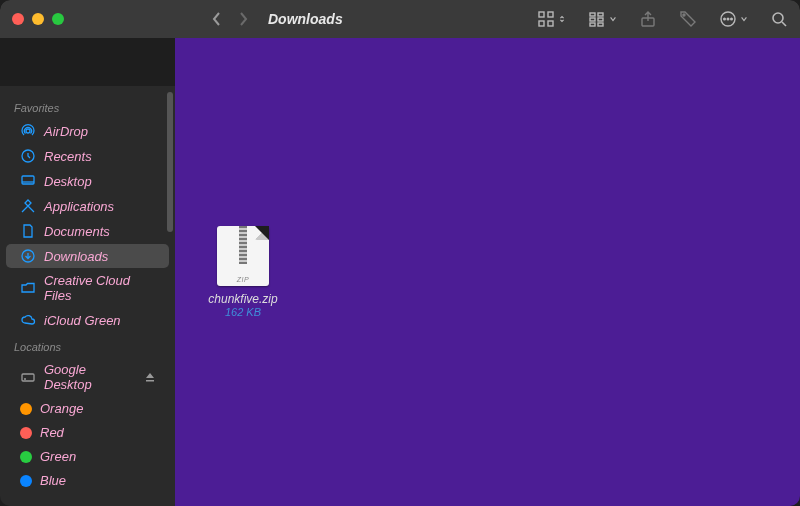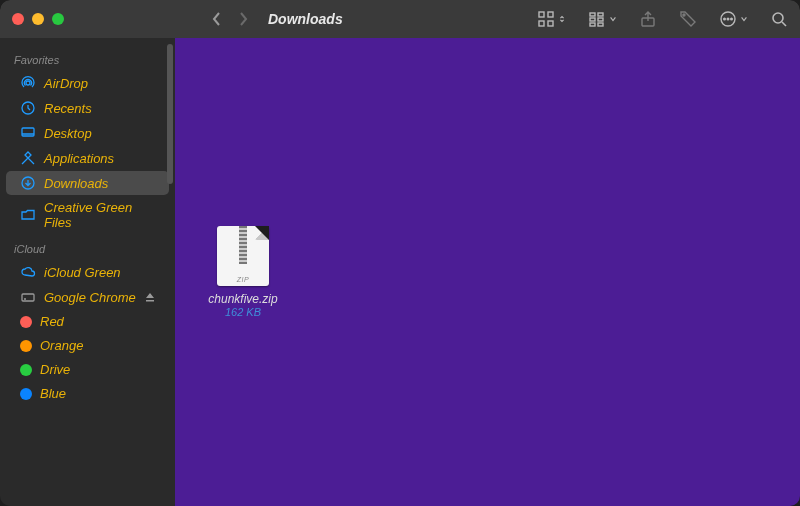--- a/index.html
+++ b/index.html
@@ -84,20 +84,21 @@
       display: flex;
       flex: 1;
       overflow: hidden;
     }
     .sidebar {
       width: 175px;
       background: #2a2a2a;
       overflow-y: auto;
       padding: 8px 0 8px 0;
       position: relative;
+      margin-top: 48px;
     }
     .sidebar-scroll-track {
       position: absolute;
       right: 2px;
       top: 6px;
       width: 6px;
       height: 140px;
       background: #555;
       border-radius: 3px;
     }
@@ -105,21 +106,21 @@
       color: #8a8a8a;
       font-size: 11px;
       font-weight: 500;
       padding: 8px 14px 4px 14px;
     }
     .sidebar-item {
       display: flex;
       align-items: center;
       gap: 8px;
       padding: 4px 14px;
-      color: #eab308;
+      color: #f9a8d4;
       font-size: 13px;
       cursor: pointer;
       border-radius: 5px;
       margin: 1px 6px;
     }
     .sidebar-item.active {
       background: #4b4b4b;
     }
     .sidebar-icon {
       width: 16px;
@@ -331,72 +332,80 @@
         <span>Desktop</span>
       </div>
       <div class="sidebar-item">
         <span class="sidebar-icon">
             <svg viewBox="0 0 16 16" fill="none" stroke="currentColor" stroke-width="1.3">
               <path d="M8 2 L11 5 L8 8 L5 5 Z M8 8 L14 14 M8 8 L2 14"></path>
             </svg>
           </span>
         <span>Applications</span>
       </div>
+      <div class="sidebar-item">
+        <span class="sidebar-icon">
+            <svg viewBox="0 0 16 16" fill="none" stroke="currentColor" stroke-width="1.3">
+              <path d="M4 2 H10 L12 4 V14 H4 Z"></path>
+            </svg>
+          </span>
+        <span>Documents</span>
+      </div>
       <div class="sidebar-item active">
         <span class="sidebar-icon">
             <svg viewBox="0 0 16 16" fill="none" stroke="currentColor" stroke-width="1.3">
               <circle cx="8" cy="8" r="6"></circle>
               <path d="M8 5 V10 M5.5 8 L8 10.5 L10.5 8"></path>
             </svg>
           </span>
         <span>Downloads</span>
       </div>
       <div class="sidebar-item">
         <span class="sidebar-icon">
             <svg viewBox="0 0 16 16" fill="none" stroke="currentColor" stroke-width="1.3">
               <path d="M2 5 H6 L7.5 3.5 H14 V12 H2 Z"></path>
             </svg>
           </span>
-        <span>Creative Green Files</span>
-      </div>
-
-      <div class="section-header">iCloud</div>
+        <span>Creative Cloud Files</span>
+      </div>
+
       <div class="sidebar-item">
         <span class="sidebar-icon">
             <svg viewBox="0 0 16 16" fill="none" stroke="currentColor" stroke-width="1.3">
               <path d="M5 11 a3 3 0 0 1 0-6 a4 4 0 0 1 7 2 a2.5 2.5 0 0 1 0 5 Z"></path>
             </svg>
           </span>
         <span>iCloud Green</span>
       </div>
 
+      <div class="section-header">Locations</div>
       <div class="sidebar-item">
         <span class="sidebar-icon" style="color:#9a9a9a">
             <svg viewBox="0 0 16 16" fill="none" stroke="currentColor" stroke-width="1.3">
               <rect x="2" y="5" width="12" height="7" rx="1"></rect>
               <path d="M4 10 H6"></path>
             </svg>
           </span>
-        <span>Google Chrome</span>
+        <span>Google Desktop</span>
         <span class="eject"><svg viewBox="0 0 10 10" fill="currentColor">
               <path d="M5 1 L9 6 H1 Z M1 8 H9 V9.5 H1 Z"></path>
             </svg></span>
       </div>
 
       <div class="sidebar-item">
+        <span class="tag-dot" style="background:#ff9500"></span>
+        <span>Orange</span>
+      </div>
+      <div class="sidebar-item">
         <span class="tag-dot" style="background:#ff5f57"></span>
         <span>Red</span>
       </div>
       <div class="sidebar-item">
-        <span class="tag-dot" style="background:#ff9500"></span>
-        <span>Orange</span>
-      </div>
-      <div class="sidebar-item">
         <span class="tag-dot" style="background:#28cd41"></span>
-        <span>Drive</span>
+        <span>Green</span>
       </div>
       <div class="sidebar-item">
         <span class="tag-dot" style="background:#0a84ff"></span>
         <span>Blue</span>
       </div>
       <div class="sidebar-item">
         
         
       </div>
     </div>

